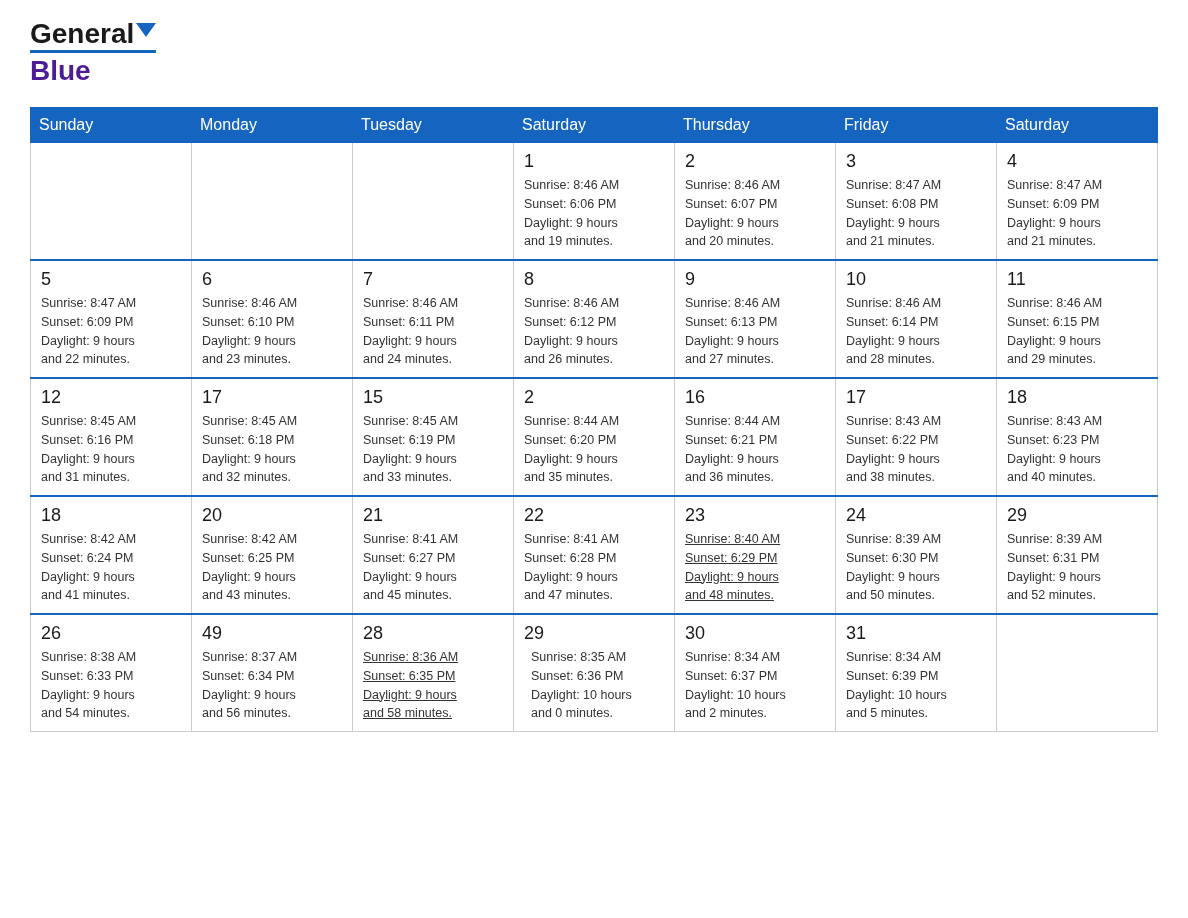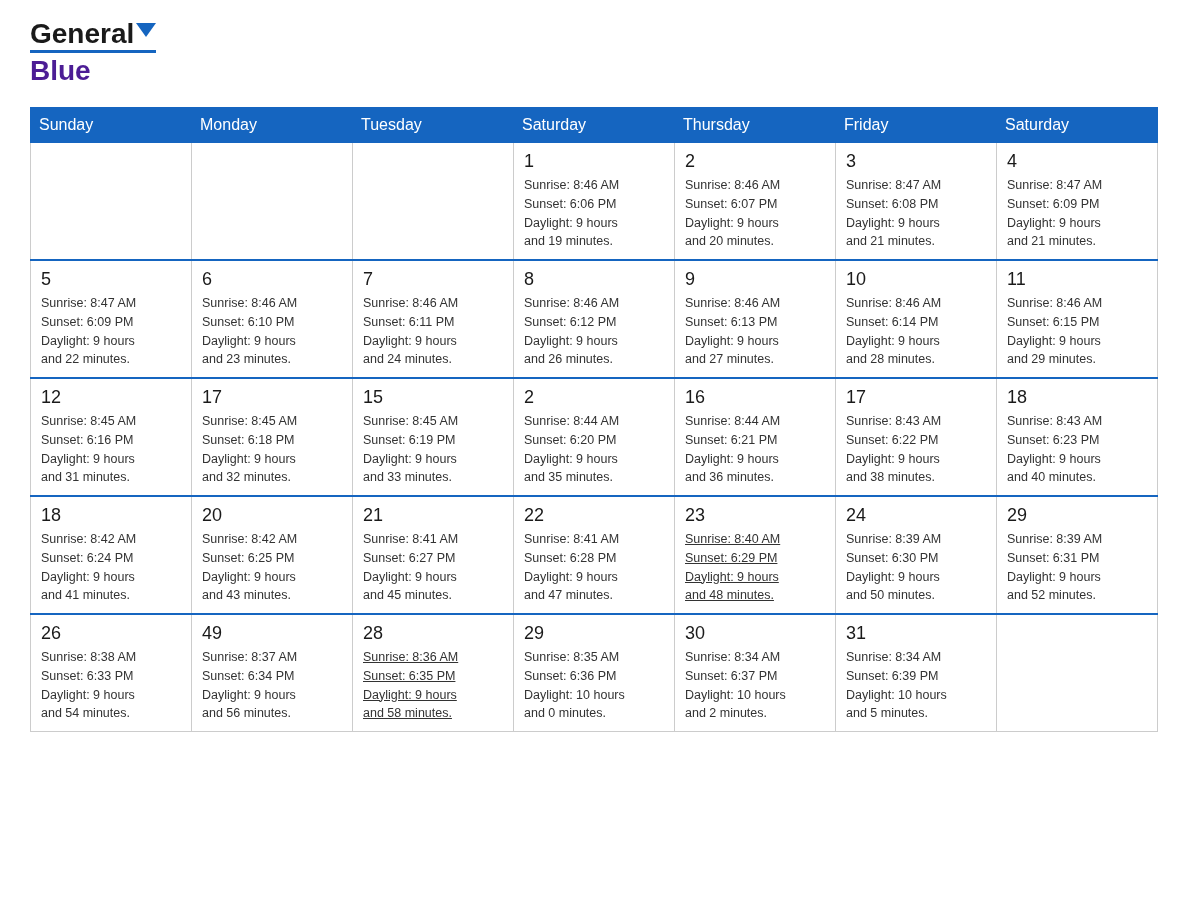--- a/index.html
+++ b/index.html
@@ -323,21 +323,21 @@
         </td>
         <td>
           <div class="day-number">28</div>
           <div class="day-info" style="white-space: pre-line; text-decoration: underline;">Sunrise: 8:36 AM
 Sunset: 6:35 PM
 Daylight: 9 hours
 and 58 minutes.</div>
         </td>
         <td>
           <div class="day-number">29</div>
-          <div class="day-info" style="white-space: pre-line;">Sunrise: 8:35 AM
+          <div class="day-info" style="white-space: pre-line; margin-left: 7px;">Sunrise: 8:35 AM
 Sunset: 6:36 PM
 Daylight: 10 hours
 and 0 minutes.</div>
         </td>
         <td>
           <div class="day-number">30</div>
           <div class="day-info" style="white-space: pre-line;">Sunrise: 8:34 AM
 Sunset: 6:37 PM
 Daylight: 10 hours
 and 2 minutes.</div>

